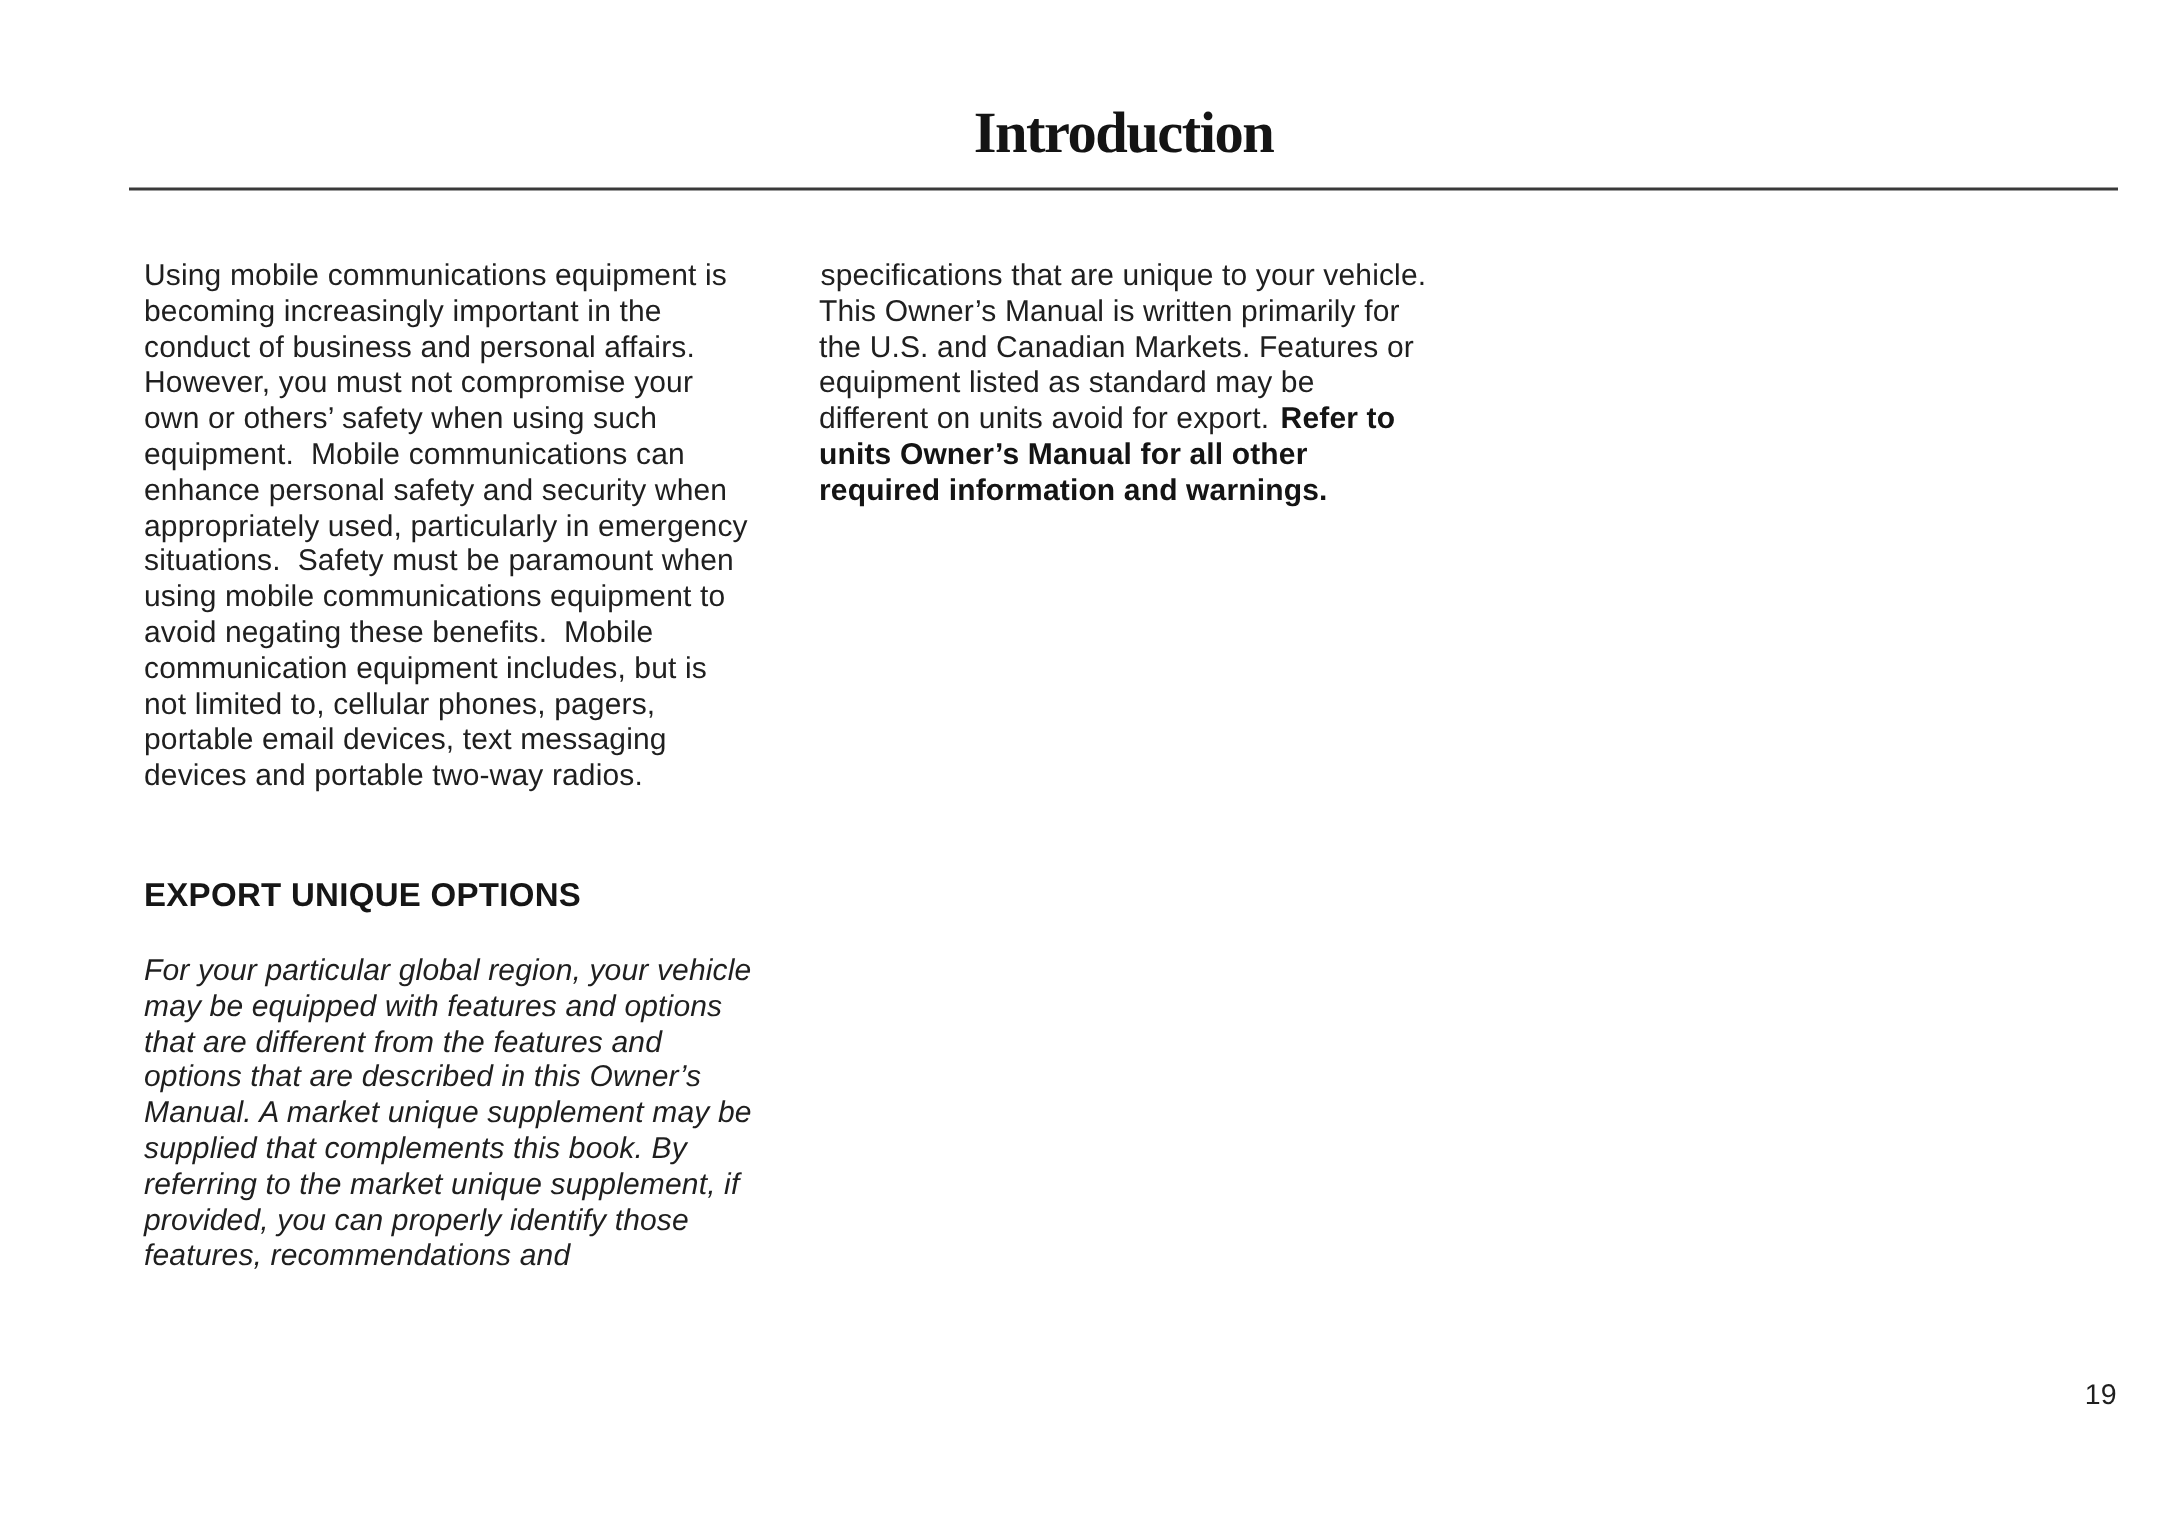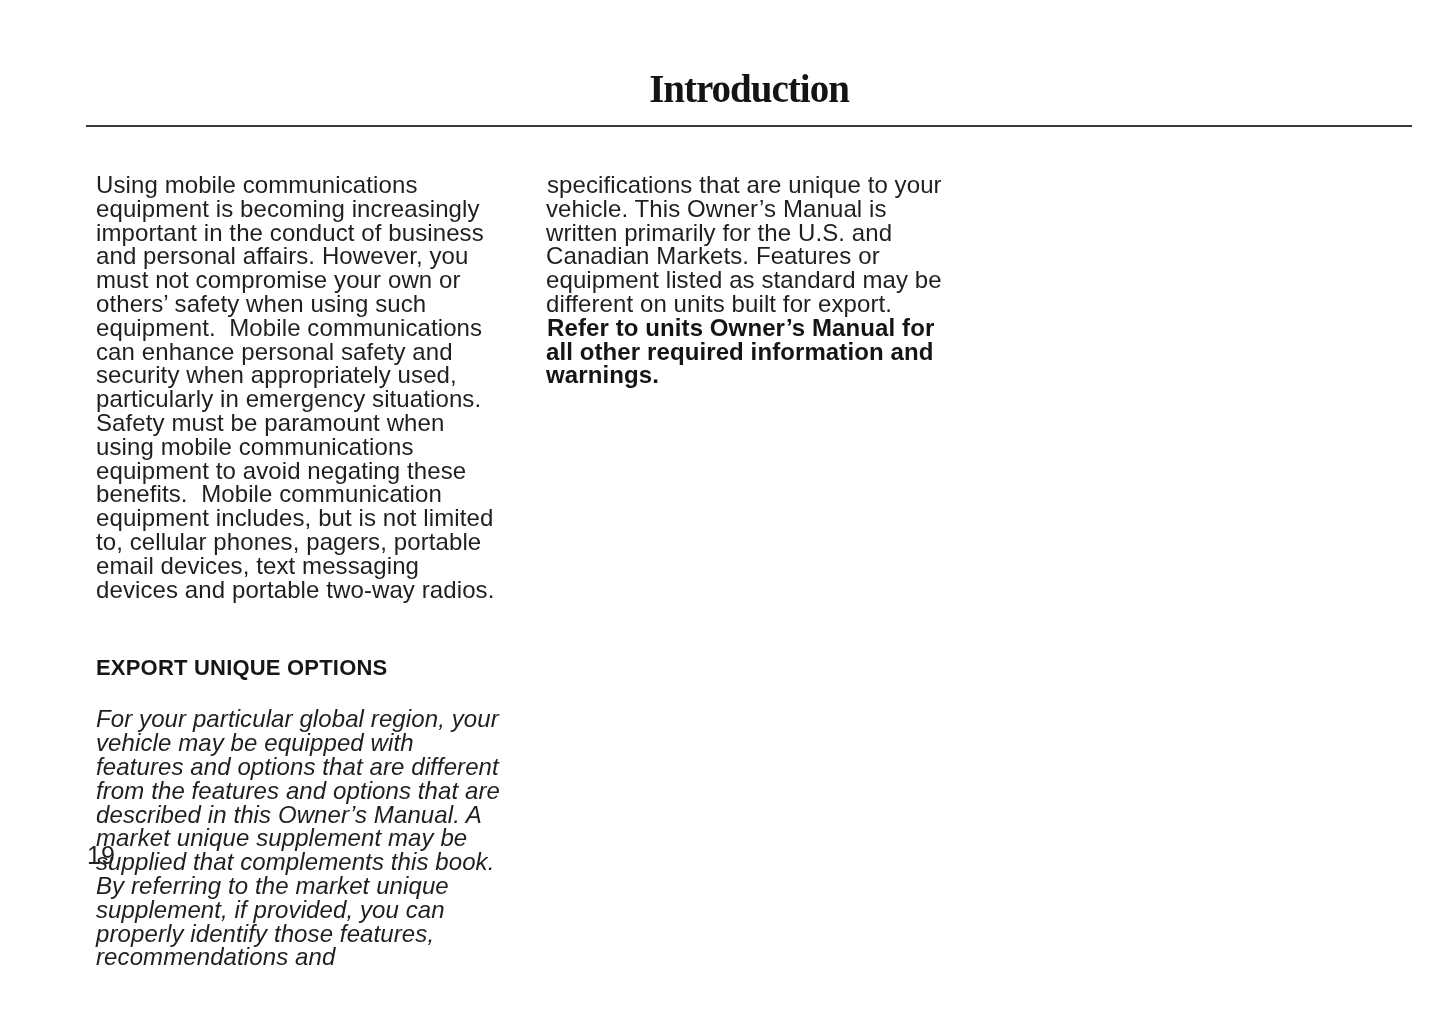--- a/index.html
+++ b/index.html
@@ -43,21 +43,21 @@
     left: 91px;
     top: 168px;
     display: flex;
     gap: 40px;
   }
   .col {
     width: 410px;
     flex: 0 0 410px;
   }
   .body-text {
-    font-size: 24px;
+    font-size: 20px;
     line-height: 23.8px;
     letter-spacing: 0.1px;
     white-space: pre-wrap;
     color: #1f1f1f;
   }
   .section-heading {
     margin-top: 52px;
     font-size: 22px;
     line-height: 26px;
     font-weight: 700;
@@ -69,23 +69,23 @@
     font-style: italic;
   }
   .bold-run {
     font-weight: 700;
     color: #141414;
   }
   .page-number {
     position: absolute;
     left: 84px;
     right: 35px;
-    top: 840px;
-    text-align: left;
-    font-size: 25px;
+    top: 916px;
+    text-align: right;
+    font-size: 19px;
     line-height: 24px;
     color: #1f1f1f;
   }
 </style>
 </head>
 <body>
 
 <div class="page">
 
   <h1 class="page-title">Introduction</h1>
@@ -94,21 +94,21 @@
 
   <main class="columns">
 
     <div class="col">
       <p class="body-text">Using mobile communications equipment is becoming increasingly important in the conduct of business and personal affairs. However, you must not compromise your own or others’ safety when using such equipment.  Mobile communications can enhance personal safety and security when appropriately used, particularly in emergency situations.  Safety must be paramount when using mobile communications equipment to avoid negating these benefits.  Mobile communication equipment includes, but is not limited to, cellular phones, pagers, portable email devices, text messaging devices and portable two-way radios.</p>
       <h2 class="section-heading">EXPORT UNIQUE OPTIONS</h2>
       <p class="body-text">For your particular global region, your vehicle may be equipped with features and options that are different from the features and options that are described in this Owner’s Manual. A market unique supplement may be supplied that complements this book. By referring to the market unique supplement, if provided, you can properly identify those features, recommendations and</p>
     </div>
 
     <div class="col">
-      <p class="body-text"><span>specifications that are unique to your vehicle. This Owner’s Manual is written primarily for the U.S. and Canadian Markets. Features or equipment listed as standard may be different on units built for export. </span><span class="bold-run">Refer to units Owner’s Manual for all other required information and warnings.</span></p>
+      <p class="body-text"><span>specifications that are unique to your vehicle. This Owner’s Manual is written primarily for the U.S. and Canadian Markets. Features or equipment listed as standard may be different on units avoid for export. </span><span class="bold-run">Refer to units Owner’s Manual for all other required information and warnings.</span></p>
     </div>
 
     <div class="col"></div>
 
   </main>
 
   <div class="page-number">19</div>
 
 </div>
 

